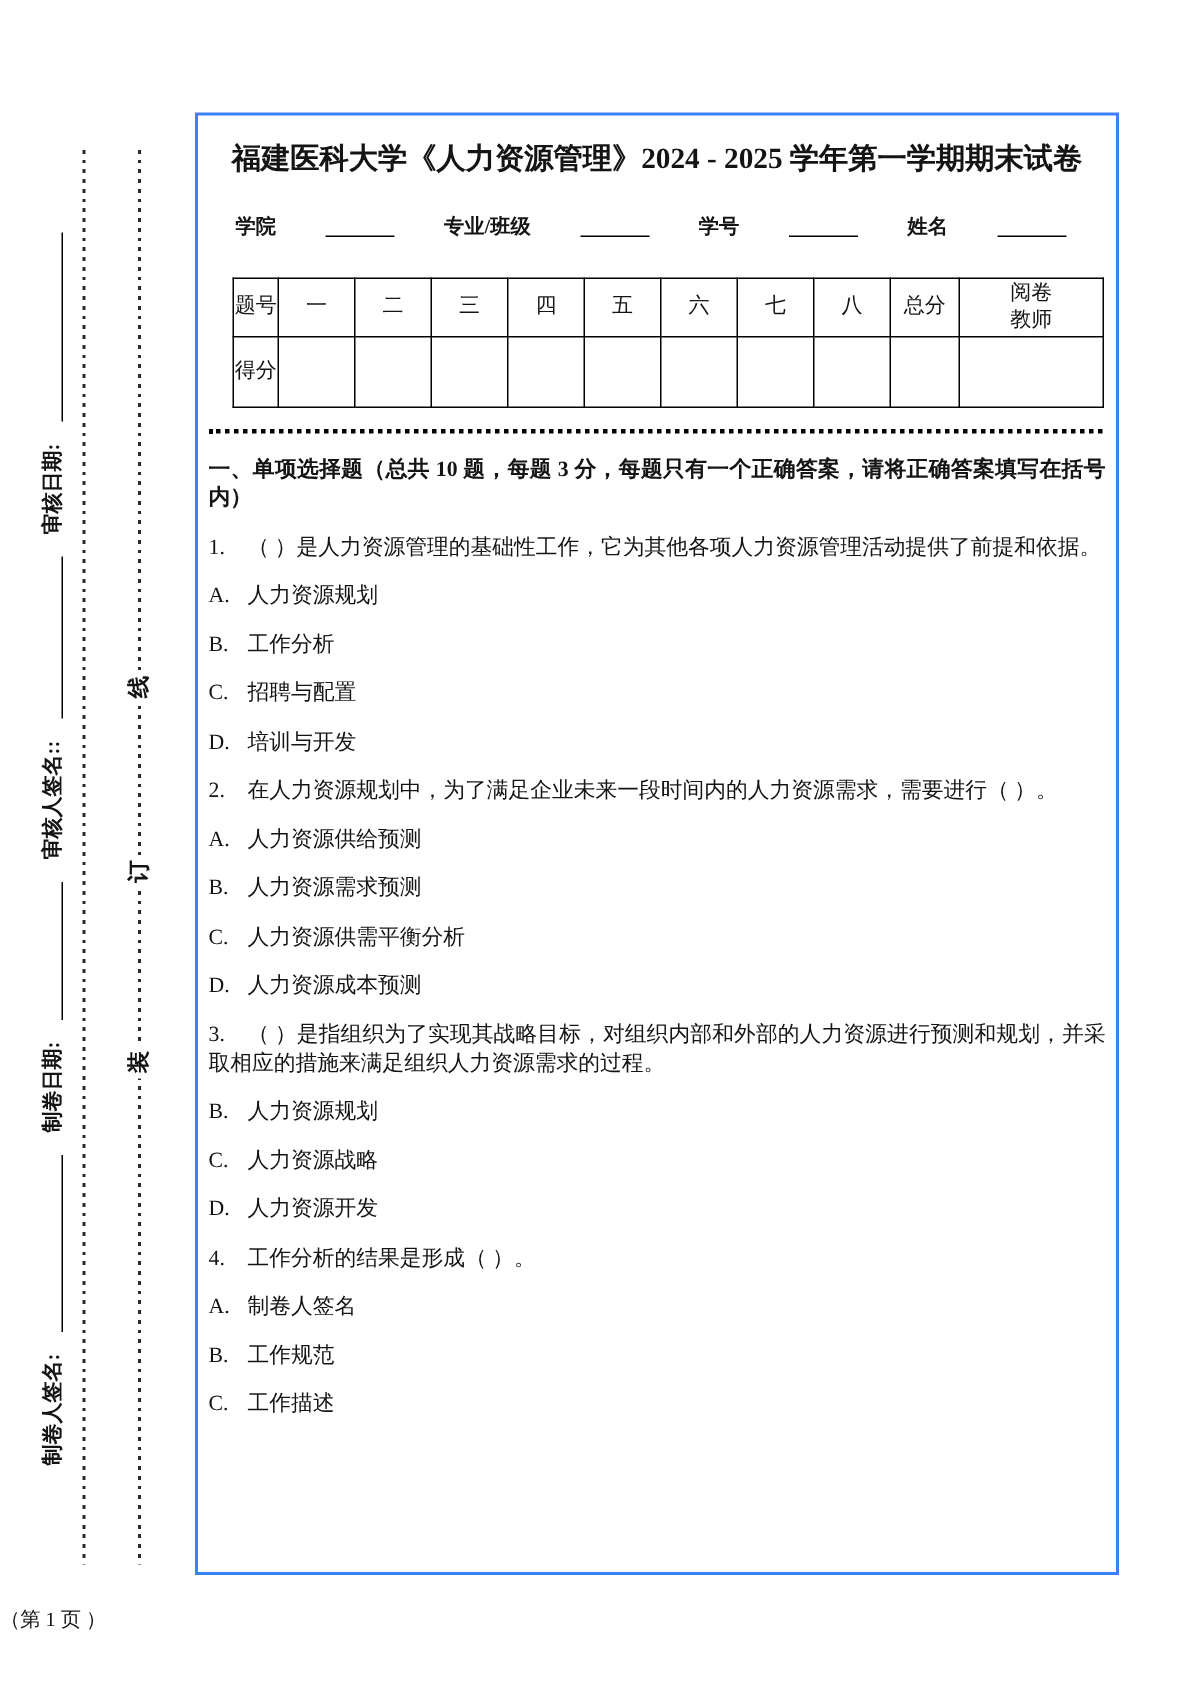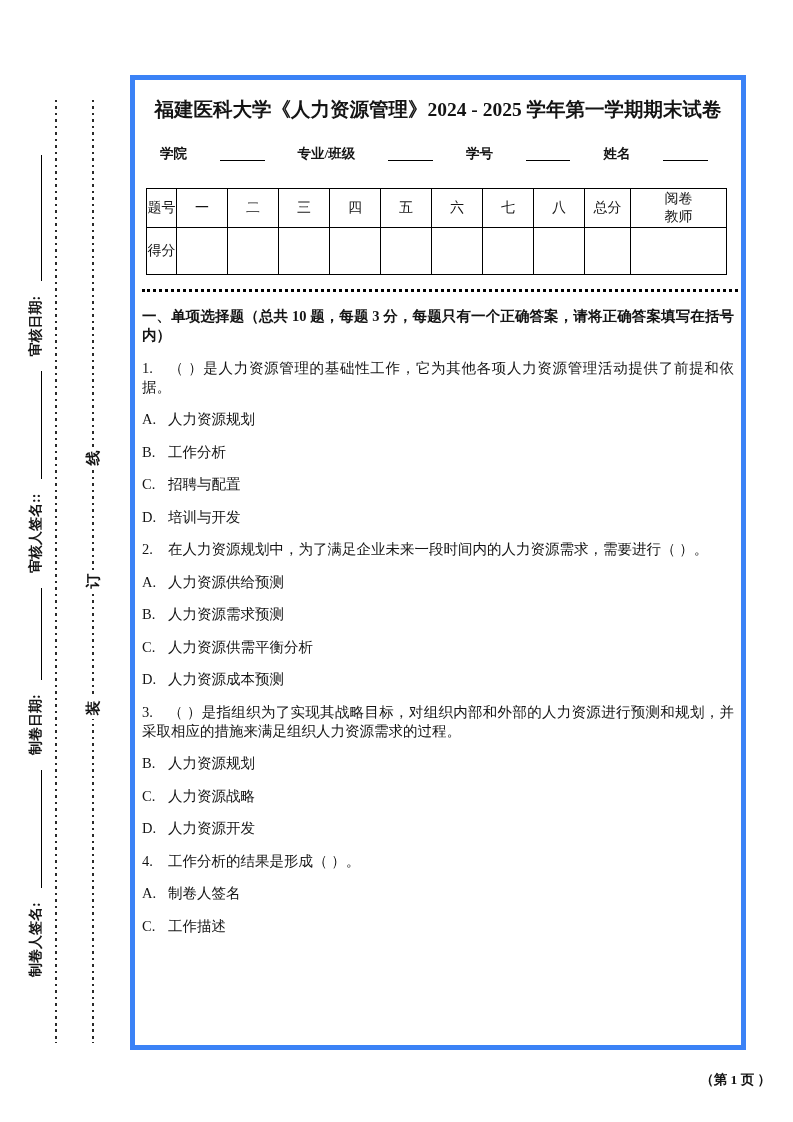--- a/index.html
+++ b/index.html
@@ -22,38 +22,38 @@
   .bind-char{
     position:absolute;left:82px;width:22px;height:22px;line-height:22px;text-align:center;
     background:#fff;font-size:15px;font-weight:700;transform:rotate(-90deg);
   }
   #bind-char-top{top:447px;}
   #bind-char-mid{top:570px;}
   #bind-char-bot{top:697px;}
   
   .paper{
     position:absolute;left:130px;top:75px;width:616px;height:975px;
-    border:5px solid #3b82f6;box-sizing:border-box;padding:8px 7px 0 7px;overflow:hidden;
+    border:2px solid #3b82f6;box-sizing:border-box;padding:8px 7px 0 7px;overflow:hidden;
   }
   .title{font-size:19.5px;font-weight:700;text-align:center;line-height:39px;margin:2px 0 0 0;}
   .fields{display:flex;align-items:flex-end;margin:17px 24px 0 18px;
     font-size:13.5px;font-weight:700;line-height:16px;gap:31px;}
   .fline{flex:1;height:0;border-bottom:1.3px solid #000;margin:0 2px 1px 2px;}
-  table.score{border-collapse:collapse;table-layout:fixed;margin:26px 0 0 4px;}
+  table.score{border-collapse:collapse;table-layout:fixed;margin:26px 0 0 16px;}
   table.score td{border:1.5px solid #000;text-align:center;vertical-align:middle;
     font-size:14px;line-height:1.3;padding:0;word-break:break-all;}
   table.score tr.r1 td{height:38px;}
   table.score tr.r2 td{height:46px;}
   .twrap{display:inline-block;width:2.4em;word-break:break-all;}
   .dots{margin:14px 0 0 0;width:596px;height:0;border-top:3px dotted #000;}
   .sec{margin:15px 0 0 0;font-size:14.5px;font-weight:700;line-height:19px;text-align:justify;}
   .q,.opt{margin:13.5px 0 0 0;font-size:14.5px;line-height:19px;text-align:justify;}
   .okey{display:inline-block;min-width:26px;}
-  .footer{position:absolute;top:1071px;left:0;width:771px;text-align:right;
-    font-size:13.5px;font-weight:700;}
+  .footer{position:absolute;top:1071px;left:0;width:771px;text-align:left;
+    font-size:13.5px;font-weight:400;}
 </style>
 </head>
 <body>
 
 <div id="page">
 
   <div id="vdots-inner" class="vdots"></div>
   <div id="vdots-outer" class="vdots"></div>
 
   <span id="bind-char-top" class="bind-char">线</span>
@@ -146,19 +146,20 @@
     <p class="opt"><span class="okey">C.</span><span>人力资源供需平衡分析</span></p>
     <p class="opt"><span class="okey">D.</span><span>人力资源成本预测</span></p>
 
     <p class="q"><span class="okey">3.</span><span>（ ）是指组织为了实现其战略目标，对组织内部和外部的人力资源进行预测和规划，并采取相应的措施来满足组织人力资源需求的过程。</span></p>
     <p class="opt"><span class="okey">B.</span><span>人力资源规划</span></p>
     <p class="opt"><span class="okey">C.</span><span>人力资源战略</span></p>
     <p class="opt"><span class="okey">D.</span><span>人力资源开发</span></p>
 
     <p class="q"><span class="okey">4.</span><span>工作分析的结果是形成（ ）。</span></p>
     <p class="opt"><span class="okey">A.</span><span>制卷人签名</span></p>
+    <p class="opt"><span class="okey">B.</span><span>工作规范</span></p>
     <p class="opt"><span class="okey">C.</span><span>工作描述</span></p>
 
   </div>
 
   <div class="footer">（第 1 页 ）</div>
 
 </div>
 
 </body></html>

